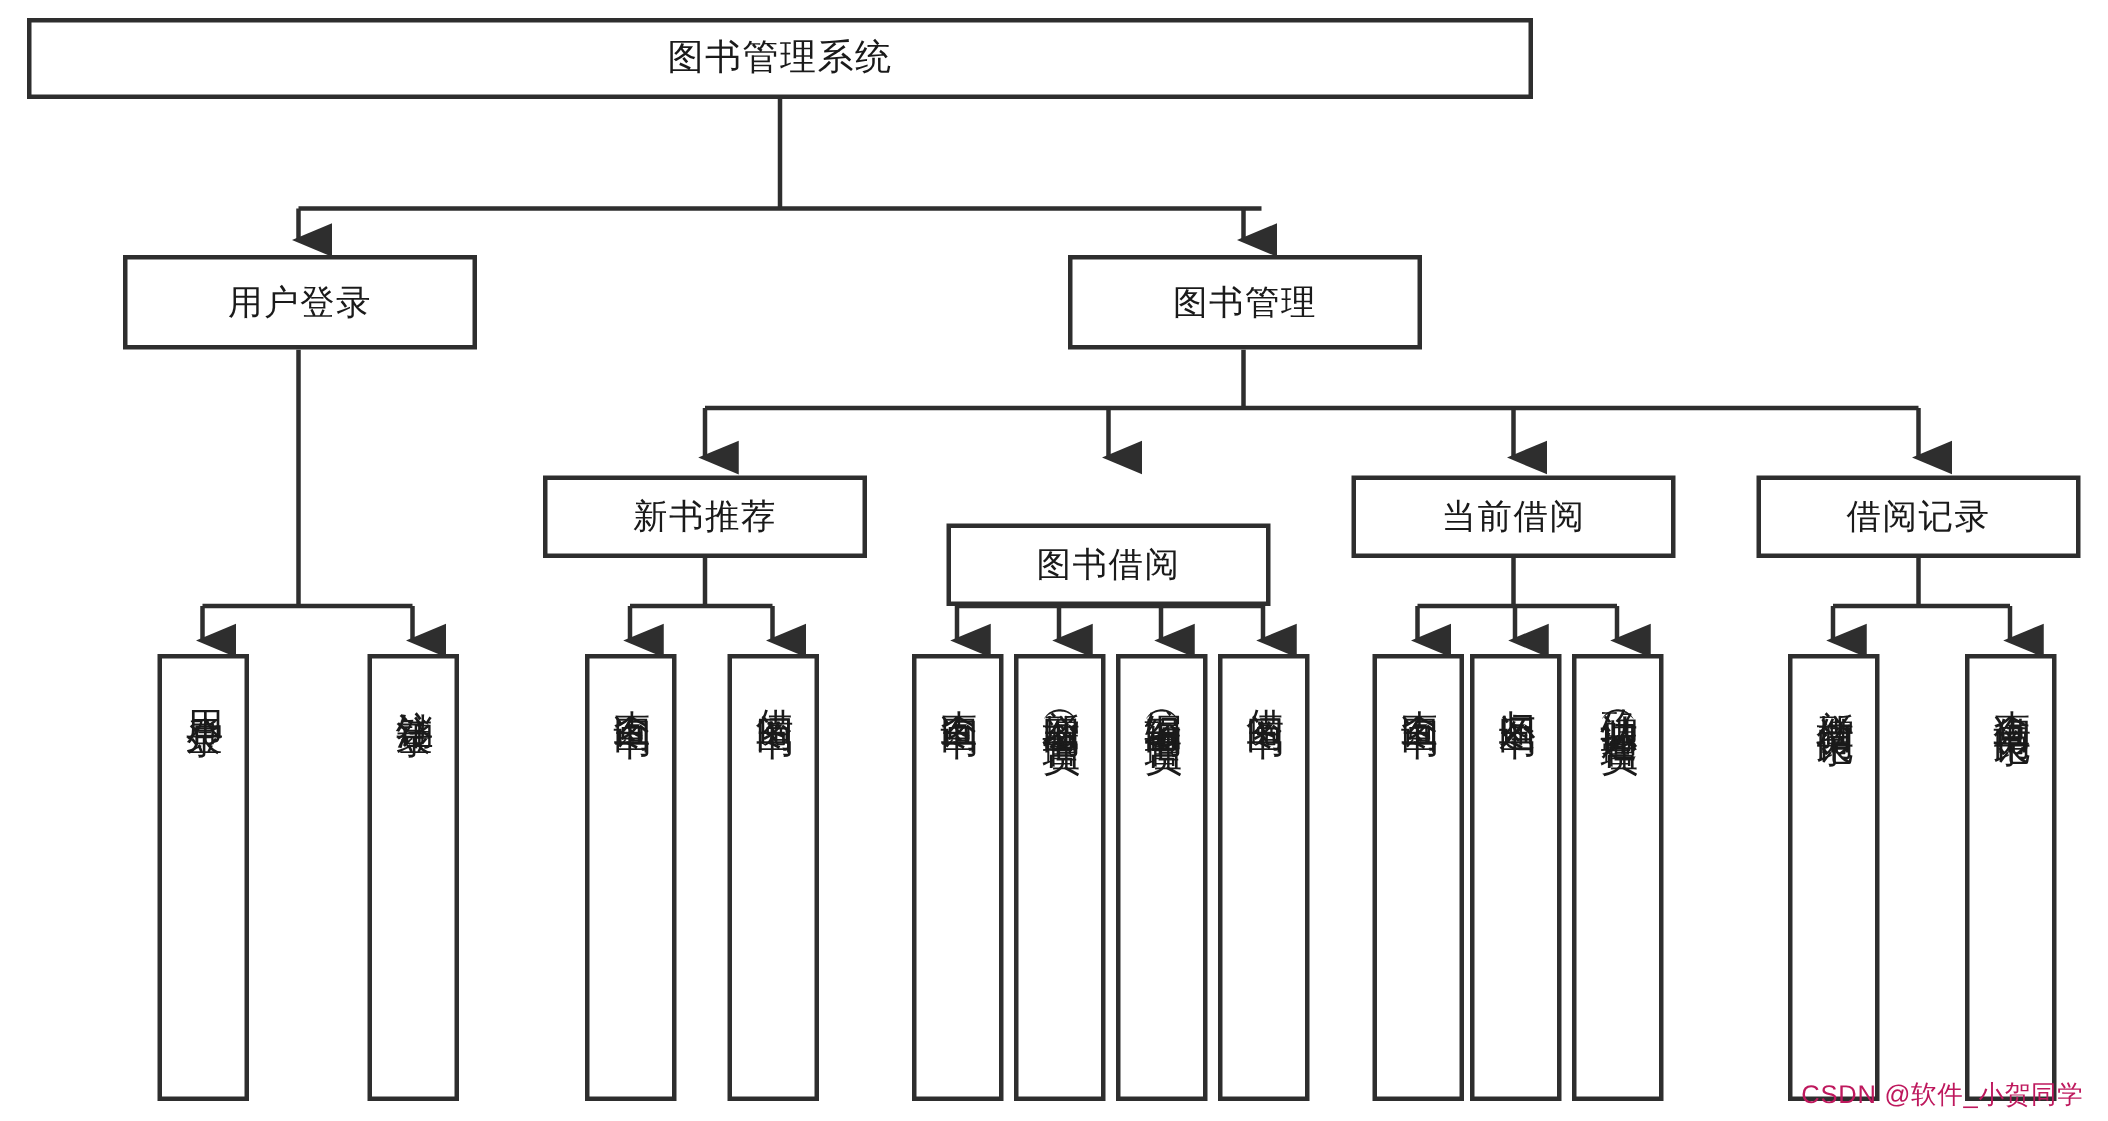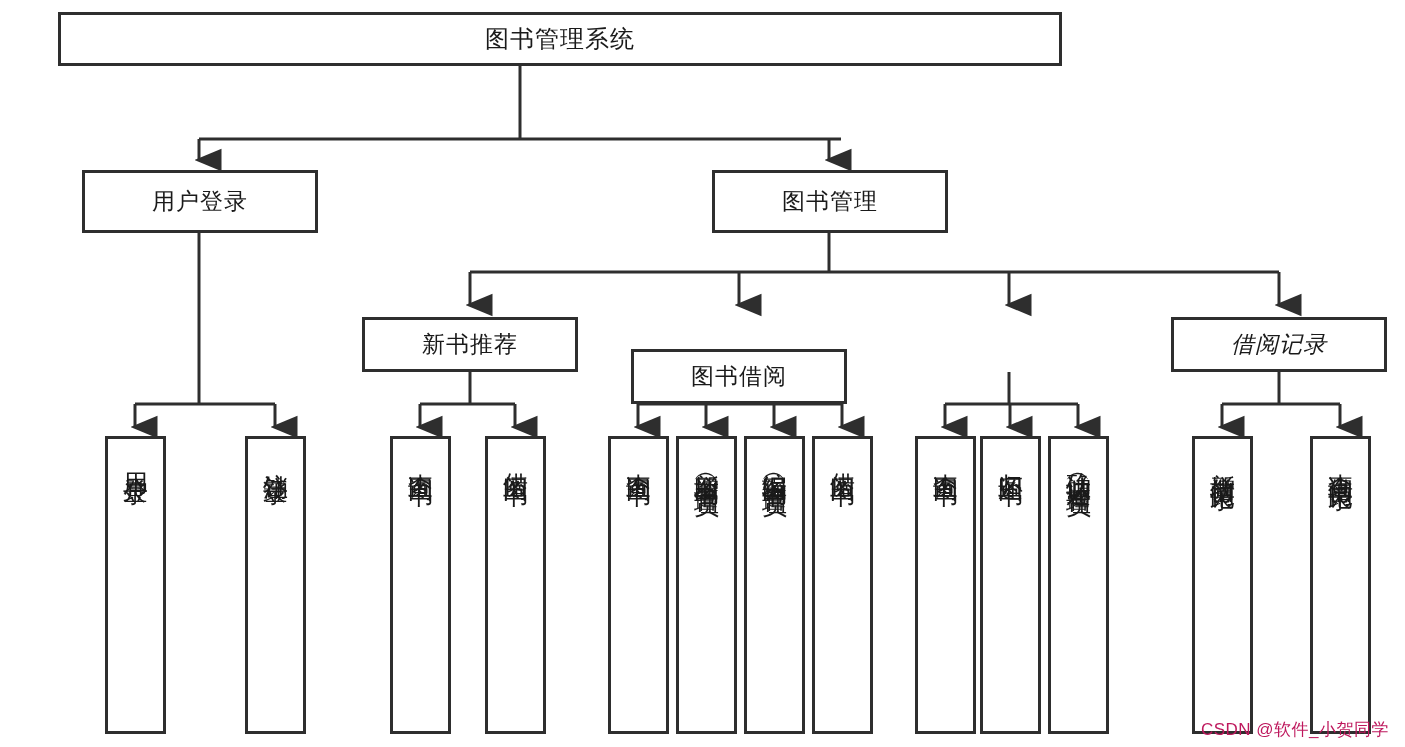--- a/index.html
+++ b/index.html
@@ -115,38 +115,41 @@
       <path d="M 1010 404 L 1010 427" marker-end="url(#arrow)"></path>
       <path d="M 1078 404 L 1078 427" marker-end="url(#arrow)"></path>
 
       <path d="M 1279 372 L 1279 404"></path>
       <path d="M 1222 404 L 1340 404"></path>
       <path d="M 1222 404 L 1222 427" marker-end="url(#arrow)"></path>
       <path d="M 1340 404 L 1340 427" marker-end="url(#arrow)"></path>
     </g>
   </svg>
 
-  <div class="node root" style="left:18px; top:12px; width:1004px; height:54px;margin-left:40px;">
+  <div class="node root" style="left:18px; top:12px; width:1004px; height:54px;">
     <span class="label">图书管理系统</span>
   </div>
 
   <div class="node" style="left:82px; top:170px; width:236px; height:63px;">
     <span class="label">用户登录</span>
   </div>
   <div class="node" style="left:712px; top:170px; width:236px; height:63px;">
     <span class="label">图书管理</span>
   </div>
 
   <div class="node" style="left:362px; top:317px; width:216px; height:55px;">
     <span class="label">新书推荐</span>
   </div>
   <div class="node" style="left:631px; top:317px; width:216px; height:55px;margin-top:32px;">
     <span class="label">图书借阅</span>
   </div>
-  <div class="node" style="left:1171px; top:317px; width:216px; height:55px;font-style:italic;">
+  <div class="node" style="left:901px; top:317px; width:216px; height:55px;">
+    <span class="label">当前借阅</span>
+  </div>
+  <div class="node" style="left:1171px; top:317px; width:216px; height:55px;">
     <span class="label">借阅记录</span>
   </div>
 
   <div class="node leaf" style="left:105px; top:436px; width:61px; height:298px;">
     <span class="label">用户登录</span>
   </div>
   <div class="node leaf" style="left:245px; top:436px; width:61px; height:298px;">
     <span class="label">注销登录</span>
   </div>
 

